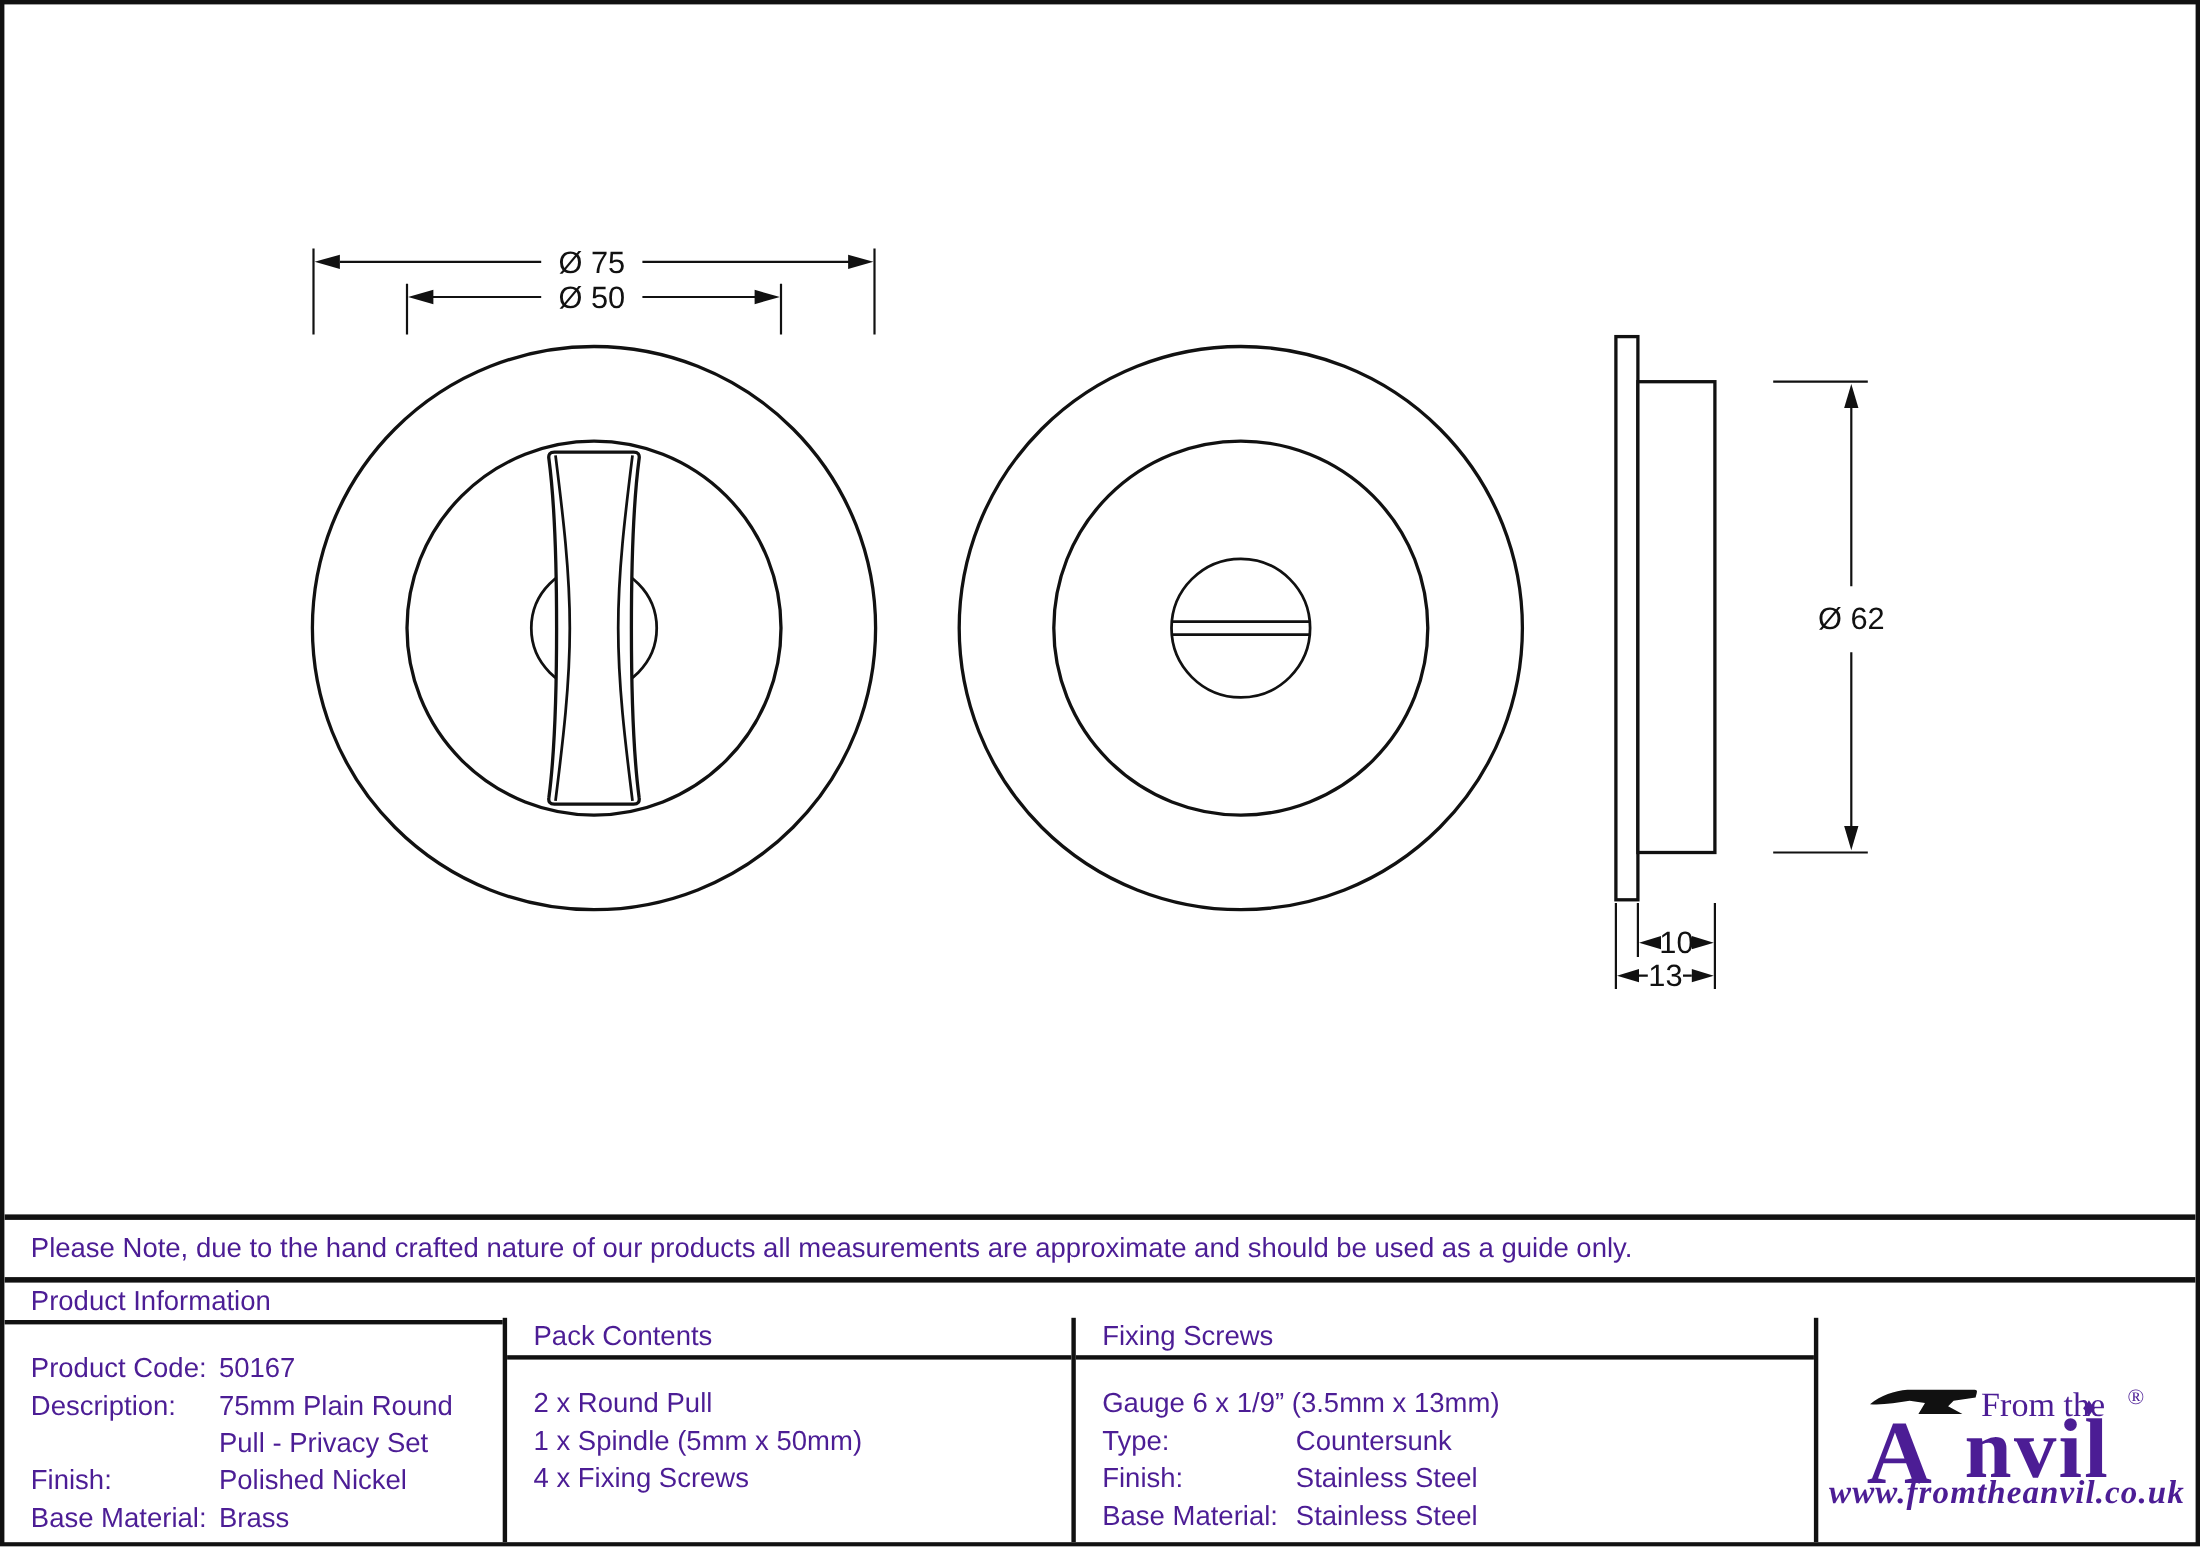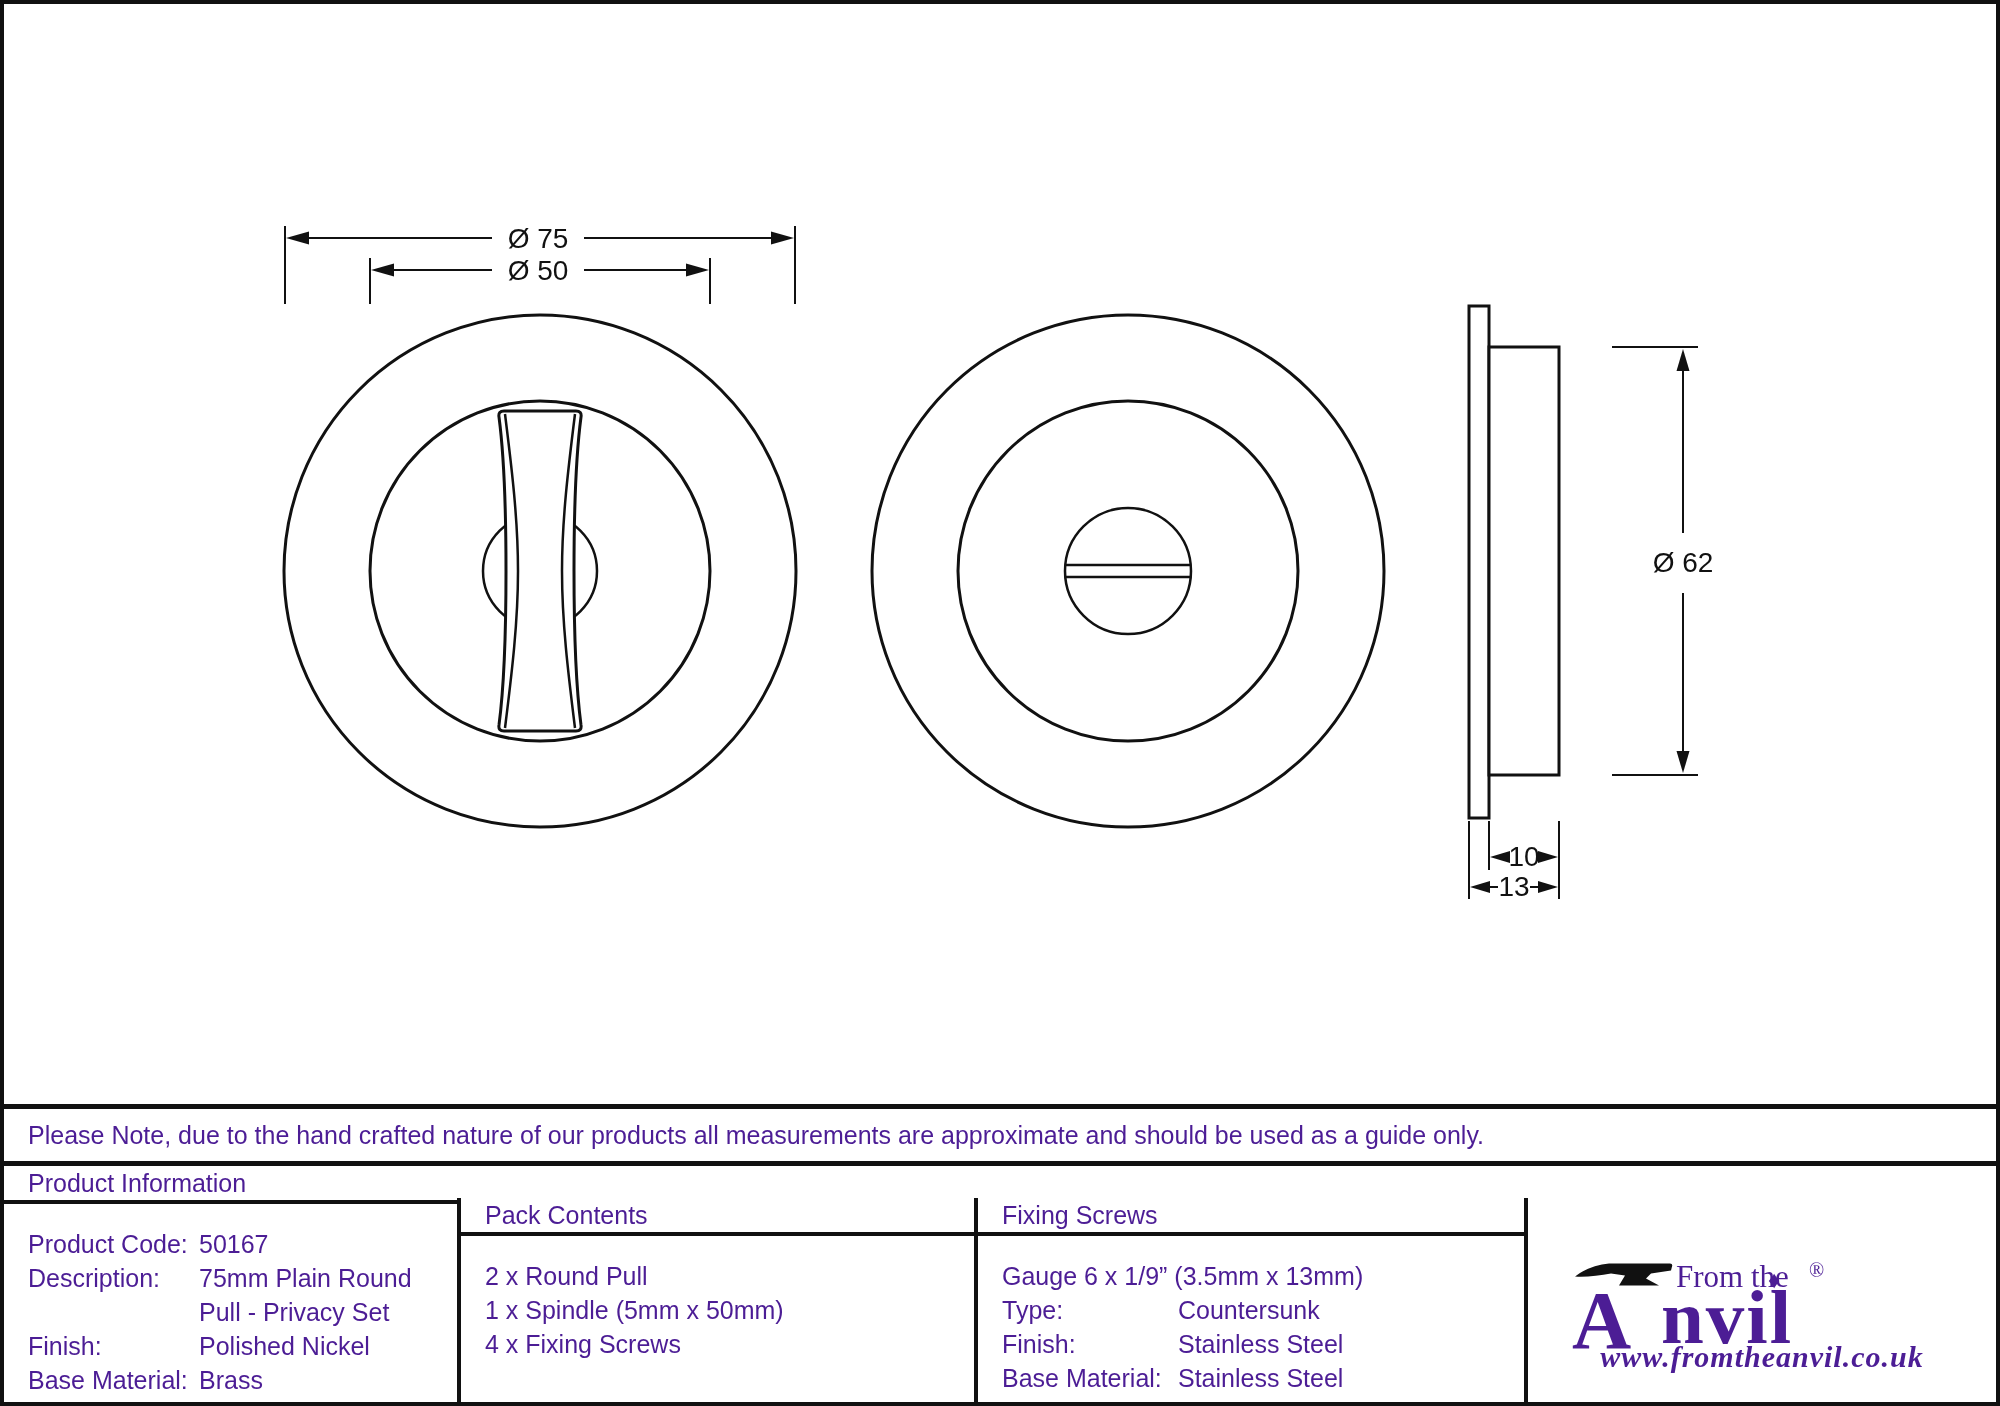--- a/index.html
+++ b/index.html
@@ -26,21 +26,21 @@
   }
   .info-table{
     display:flex;
     height:236px;
     box-sizing:border-box;
   }
   .col{box-sizing:border-box;position:relative;}
   .col + .col{border-left:4px solid #111;margin-top:32px;}
   .col-product{width:453px;}
   .col-pack{width:517px;}
-  .col-screws{width:550px;}
+  .col-screws{width:675px;}
   .col-logo{flex:1;}
   .col-header{
     height:38px;box-sizing:border-box;
     border-bottom:4px solid #111;
     display:flex;align-items:center;
     padding-left:24px;
     font-size:25px;
   }
   .col-body{
     padding:23px 10px 0 24px;

